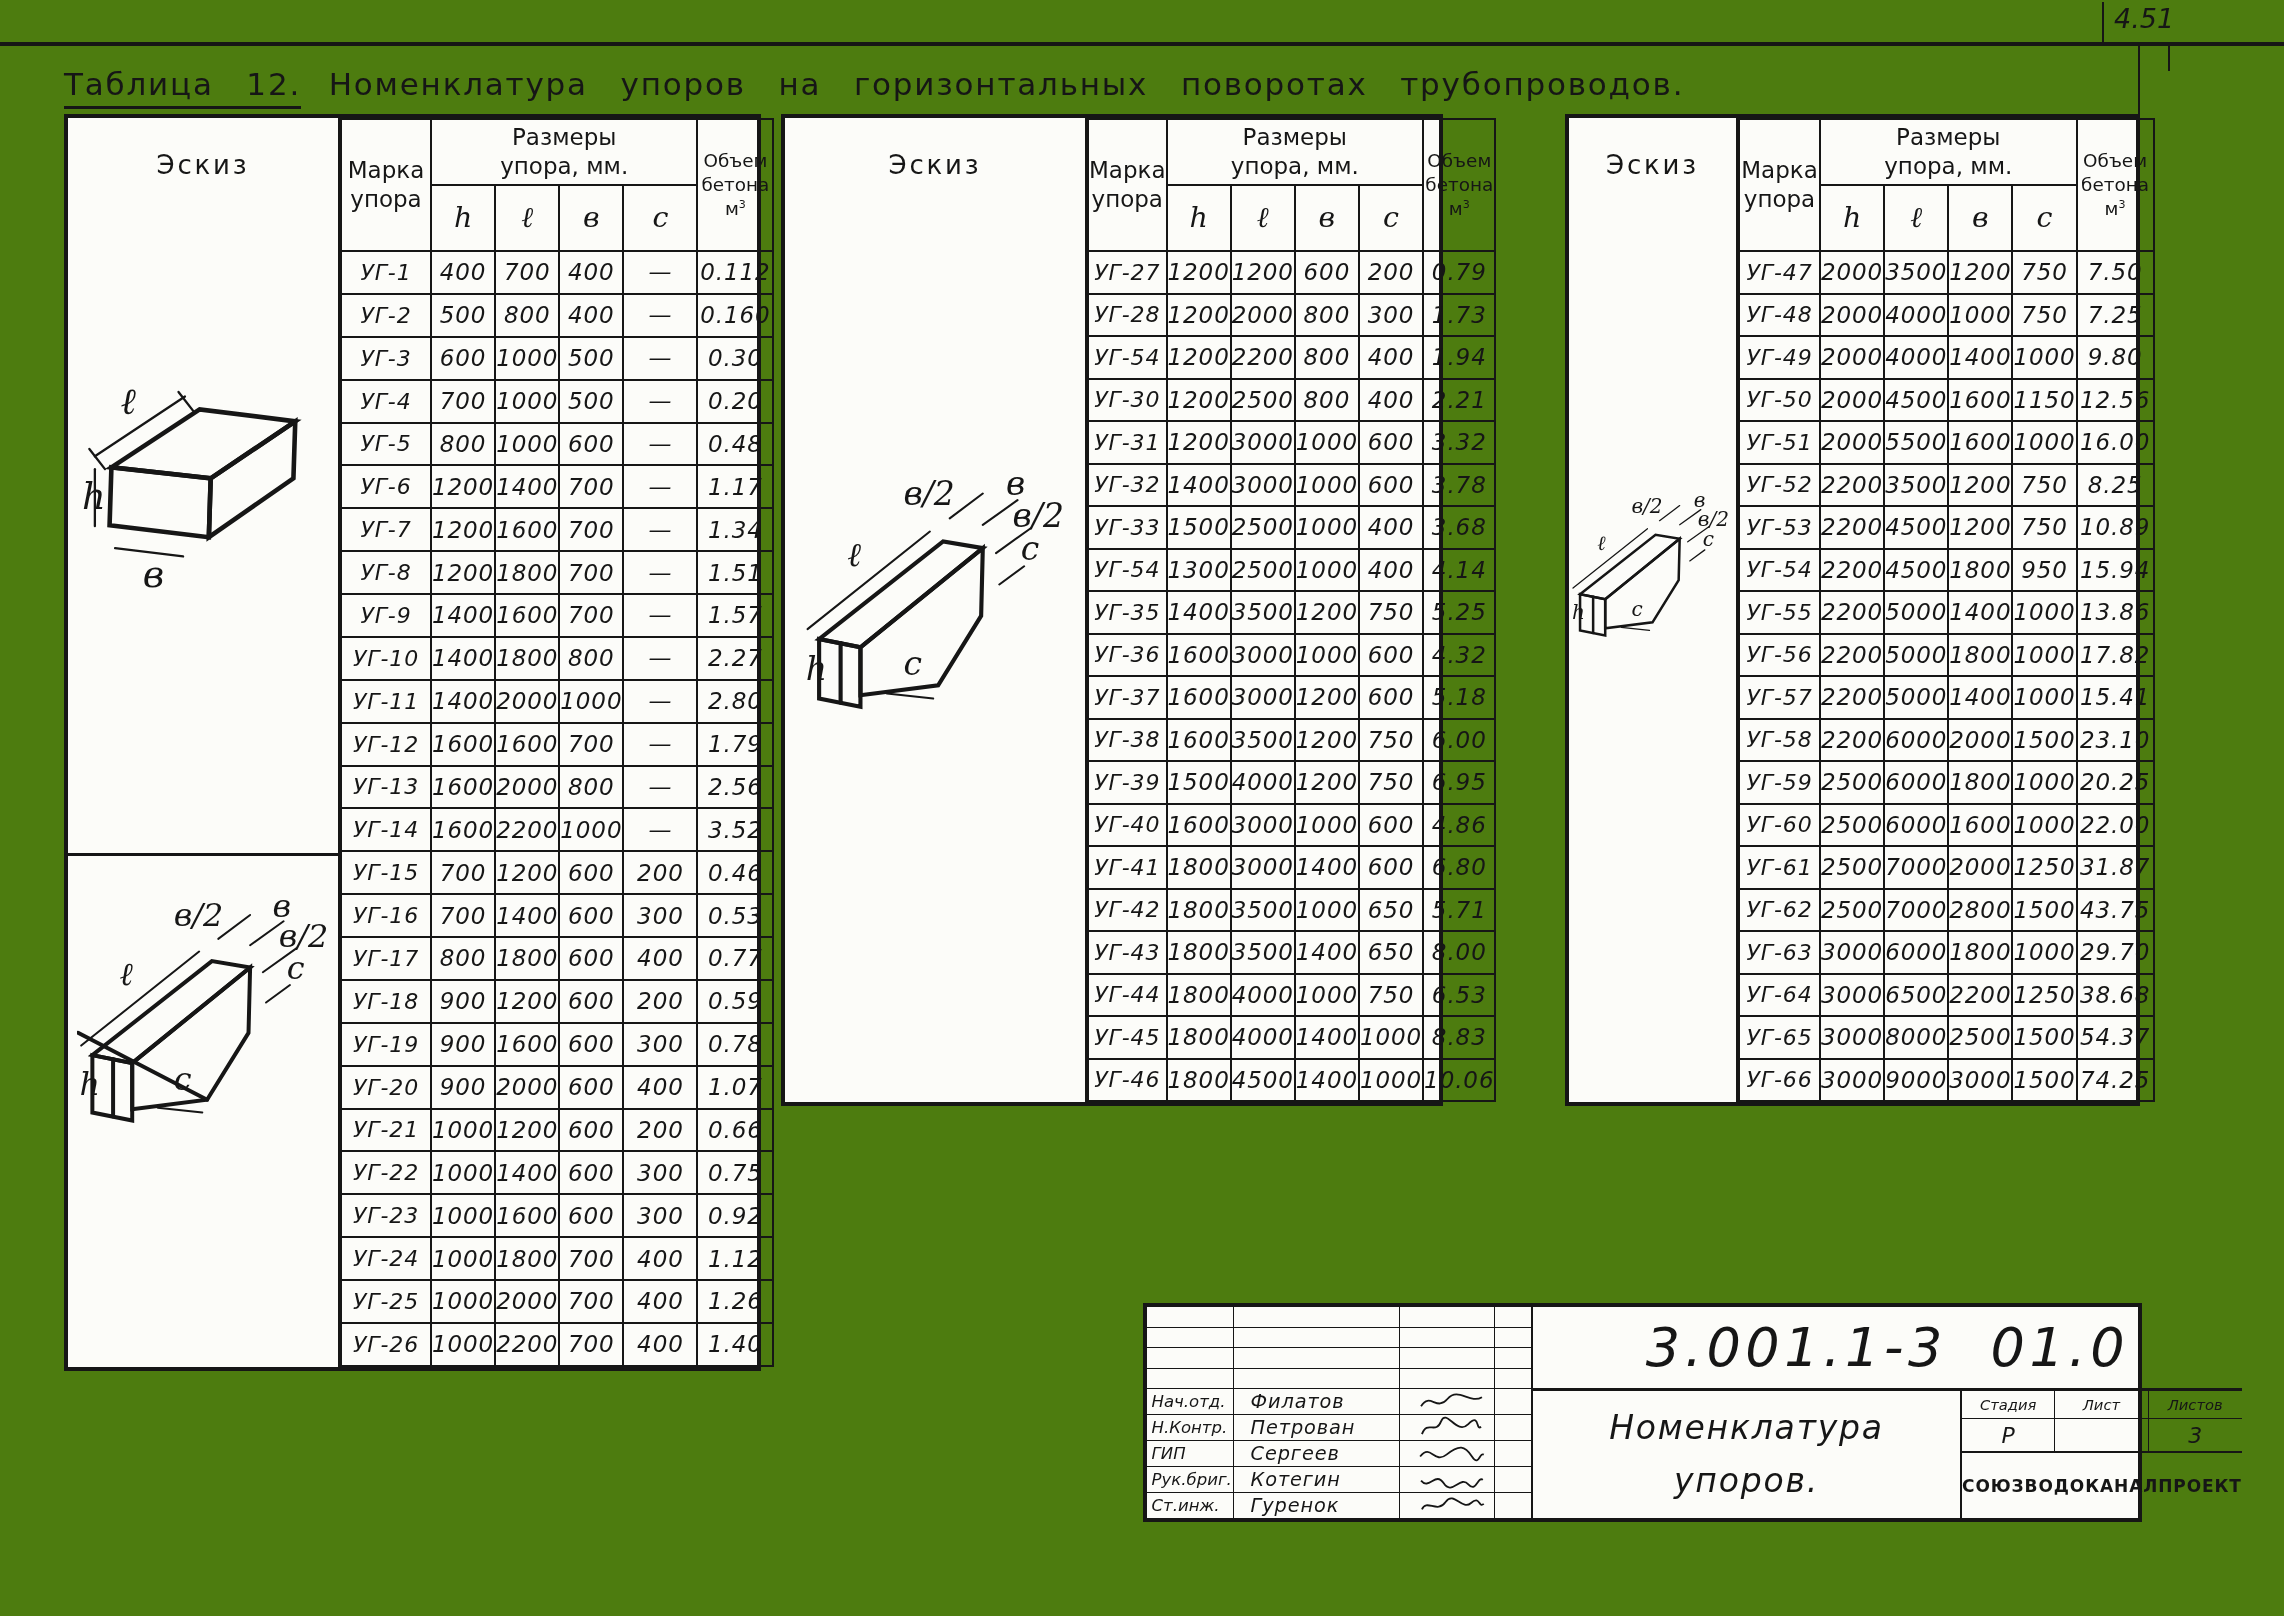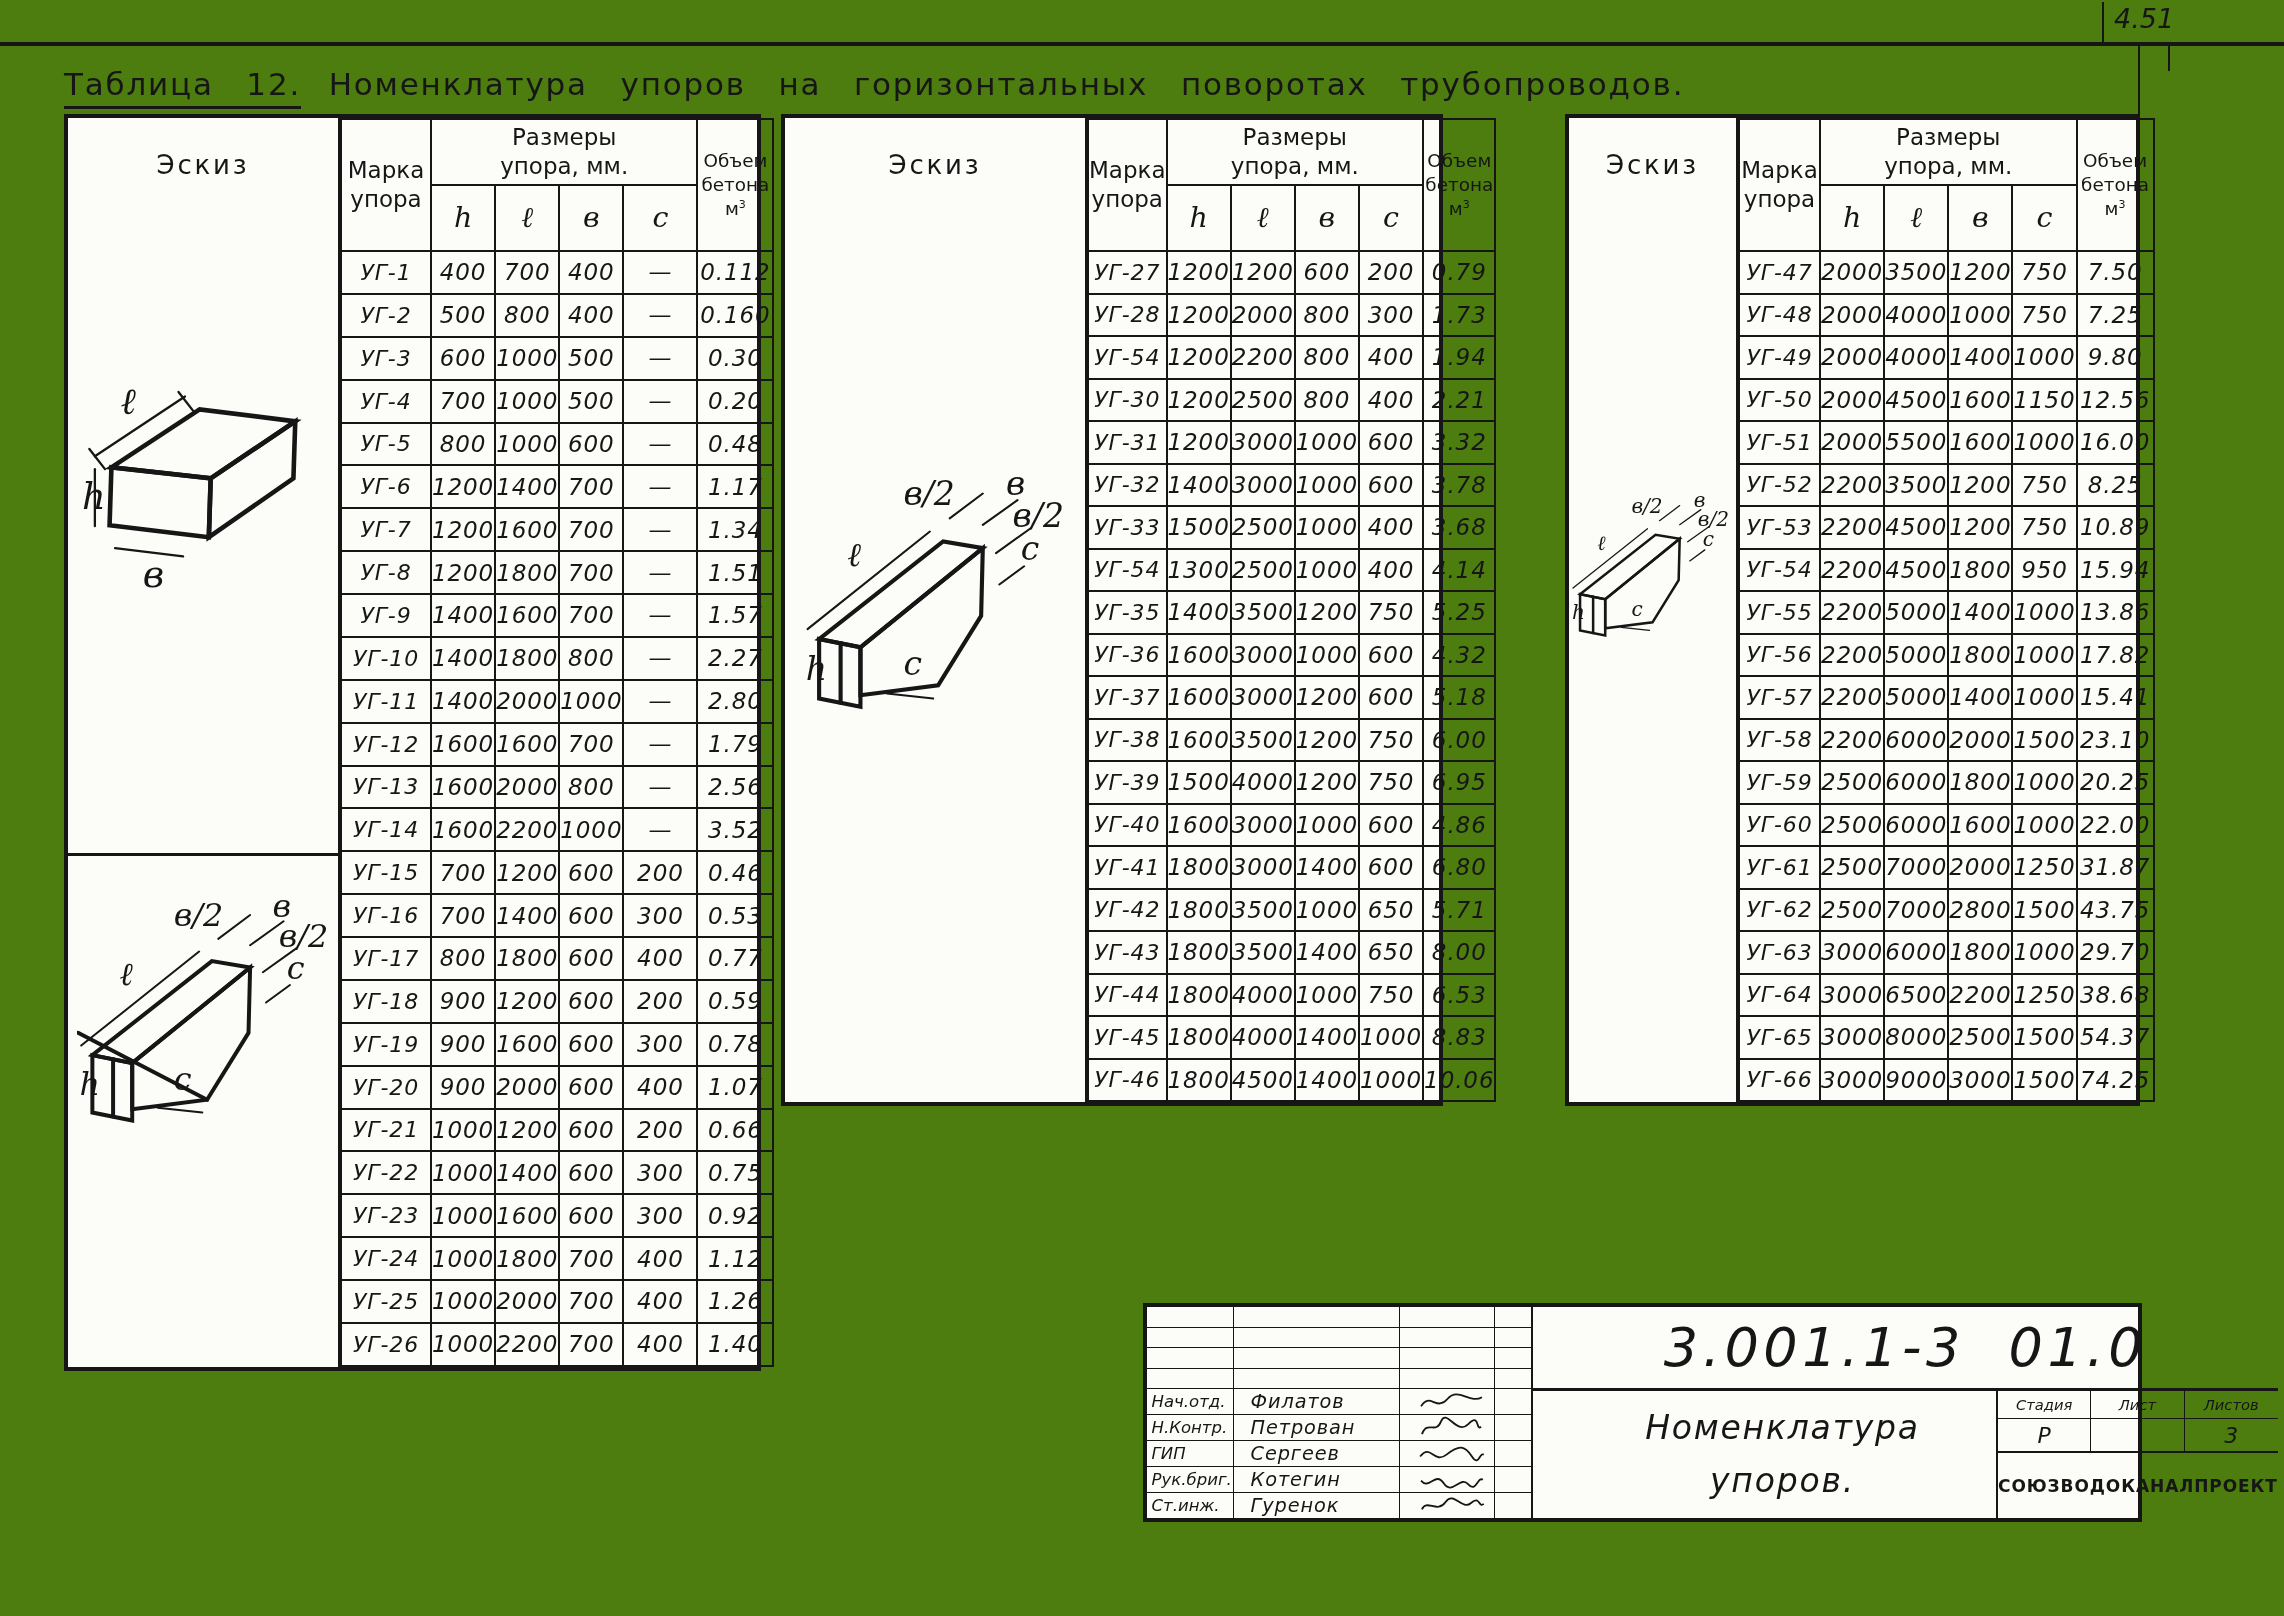--- a/index.html
+++ b/index.html
@@ -42,21 +42,21 @@
   .sigrow:last-child{border-bottom:none;}
   .sigrow>div{border-right:1.8px solid #161616;display:flex;align-items:center;
               padding-left:4.6px;box-sizing:border-box;overflow:hidden;}
   .sigrow>div:last-child{border-right:none;}
   .sigrole{font-size:16.5px;font-style:italic;}
   .signame{font-size:19.3px;font-style:italic;letter-spacing:0.9px;}
   .docpart{flex:1;display:flex;flex-direction:column;}
   .docnum{height:81px;flex:none;border-bottom:3.2px solid #161616;display:flex;
           align-items:center;justify-content:center;font-size:54px;font-style:italic;
           letter-spacing:4.6px;white-space:pre;}
-  .docbottom{flex:1;display:flex;padding-left:36px;}
+  .docbottom{flex:1;display:flex;}
   .doctitle{width:427px;flex:none;border-right:2.8px solid #161616;display:flex;
             flex-direction:column;align-items:center;justify-content:center;
             font-size:33px;font-style:italic;line-height:1.6;letter-spacing:1.8px;}
   .docright{flex:1;display:flex;flex-direction:column;text-align:center;}
   .stagegrid{display:grid;grid-template-columns:1fr 1fr 1fr;}
   .stagegrid>div{border-right:1.8px solid #161616;border-bottom:1.8px solid #161616;
                  display:flex;align-items:center;justify-content:center;overflow:hidden;}
   .stagegrid>div:nth-child(3n){border-right:none;}
   .stagehead>div{height:27px;font-size:14.7px;font-style:italic;}
   .stagevals>div{height:32px;font-size:22px;font-style:italic;border-bottom:2.8px solid #161616;}

